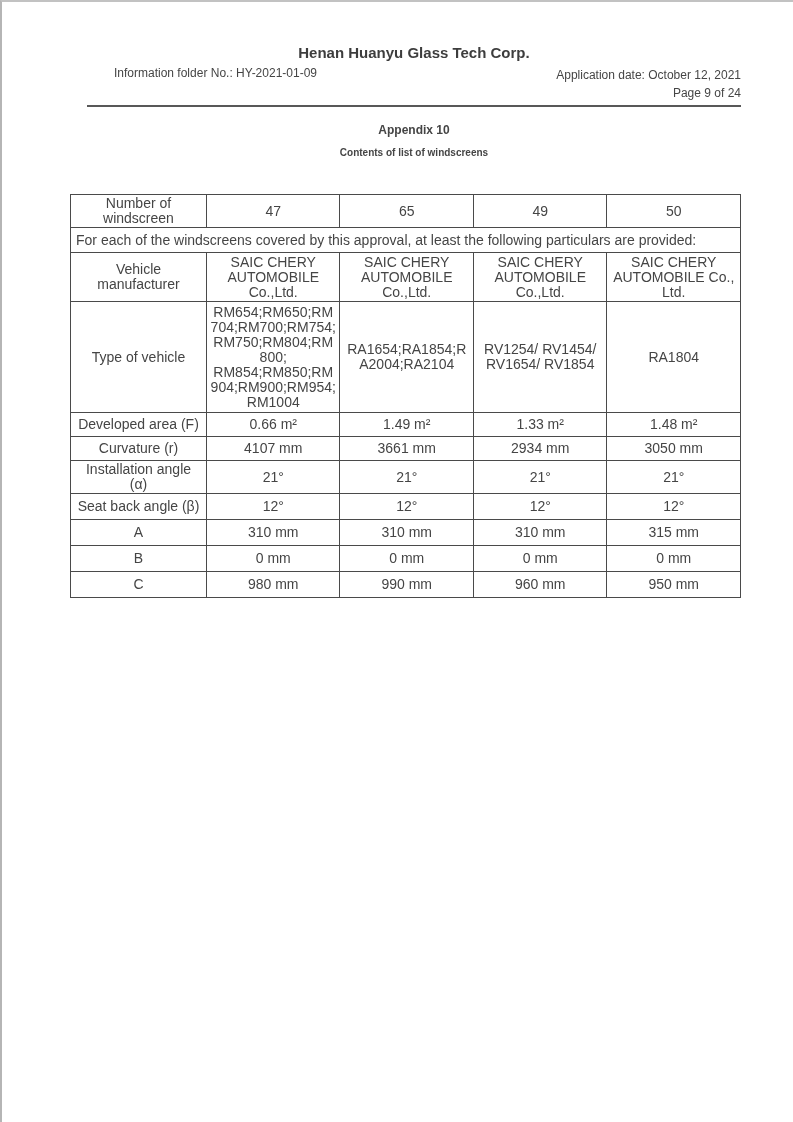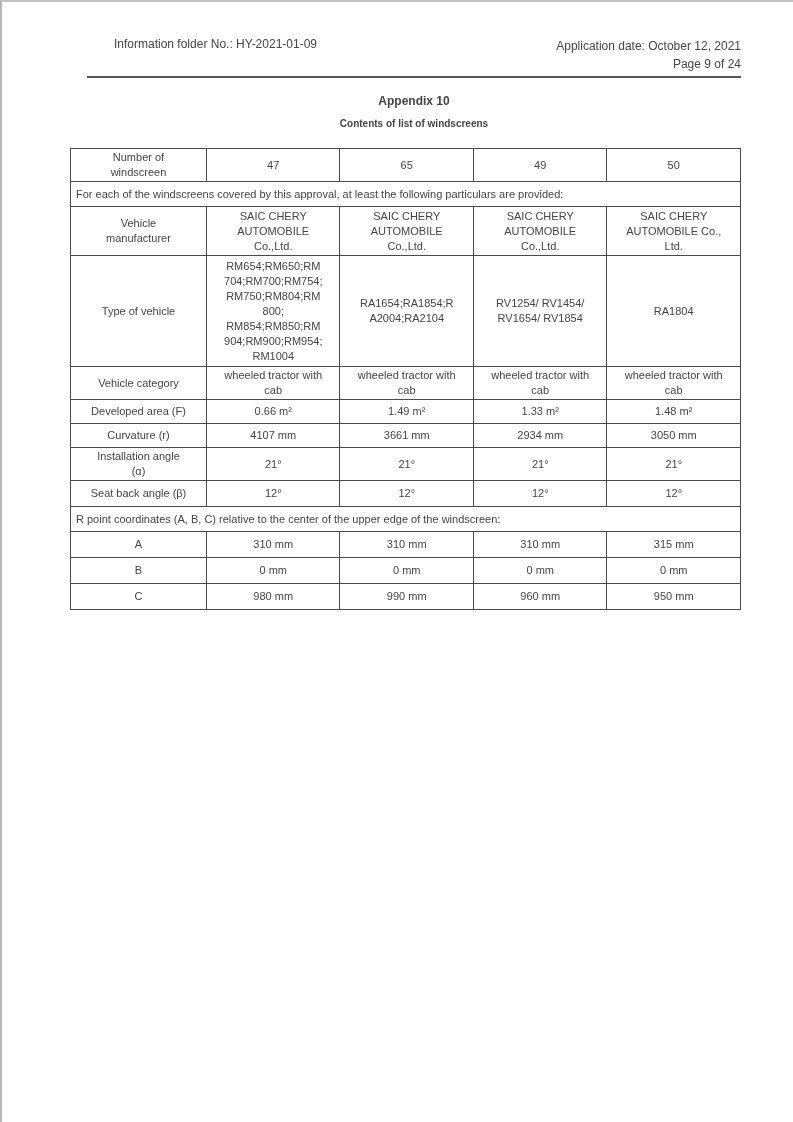--- a/index.html
+++ b/index.html
@@ -24,21 +24,21 @@
   }
   .company-title {
     margin-top: 42px;
     margin-left: 17px;
     text-align: center;
     font-size: 15px;
     font-weight: bold;
     color: #3d3d3d;
   }
   .header-meta {
-    margin-top: 35px;
+    margin-top: 5px;
     margin-left: 17px;
     display: flex;
     justify-content: space-between;
     align-items: flex-start;
     font-size: 12px;
   }
   .info-folder {
     padding-left: 27px;
   }
   .meta-right {
@@ -59,25 +59,25 @@
     font-weight: bold;
   }
   .list-title {
     margin-top: 10px;
     margin-left: 17px;
     text-align: center;
     font-size: 10px;
     font-weight: bold;
   }
   table.ws-table {
-    margin-top: 19px;
+    margin-top: 36px;
     width: 100%;
     border-collapse: collapse;
     table-layout: fixed;
-    font-size: 11px;
+    font-size: 14px;
     line-height: 15px;
     color: #454545;
   }
   table.ws-table td {
     border: 1px solid #4a4a4a;
     text-align: center;
     vertical-align: middle;
     padding: 1px 3px;
     white-space: pre-line;
     overflow: hidden;
@@ -93,20 +93,21 @@
   .rh110 td { height: 108px; }
   .rh23 td { height: 21px; }
   .rh25 td { height: 23px; }
 </style>
 </head>
 <body>
 
 <div class="page">
   <div class="content">
 
+    <div class="company-title">Henan Huanyu Glass Tech Corp.</div>
 
     <div class="header-meta">
       <div class="info-folder">Information folder No.: HY-2021-01-09</div>
       <div class="meta-right">
         <div>Application date: October 12, 2021</div>
         <div>Page 9 of 24</div>
       </div>
     </div>
 
     <div class="header-rule"></div>
@@ -163,31 +164,20 @@
 RM854;RM850;RM
 904;RM900;RM954;
 RM1004</td>
         <td>RA1654;RA1854;R
 A2004;RA2104</td>
         <td>RV1254/ RV1454/
 RV1654/ RV1854</td>
         <td>RA1804</td>
       </tr>
 
-      <tr class="rh31">
-        <td>Vehicle category</td>
-        <td>wheeled tractor with
-cab</td>
-        <td>wheeled tractor with
-cab</td>
-        <td>wheeled tractor with
-cab</td>
-        <td>wheeled tractor with
-cab</td>
-      </tr>
 
       <tr class="rh23">
         <td>Developed area (F)</td>
         <td>0.66 m²</td>
         <td>1.49 m²</td>
         <td>1.33 m²</td>
         <td>1.48 m²</td>
       </tr>
 
 
@@ -209,23 +199,20 @@
       </tr>
 
       <tr class="rh25">
         <td>Seat back angle (β)</td>
         <td>12°</td>
         <td>12°</td>
         <td>12°</td>
         <td>12°</td>
       </tr>
 
-      <tr class="rh24">
-        <td class="note" colspan="5">R point coordinates (A, B, C) relative to the center of the upper edge of the windscreen:</td>
-      </tr>
 
       <tr class="rh25">
         <td>A</td>
         <td>310 mm</td>
         <td>310 mm</td>
         <td>310 mm</td>
         <td>315 mm</td>
       </tr>
 
       <tr class="rh25">

